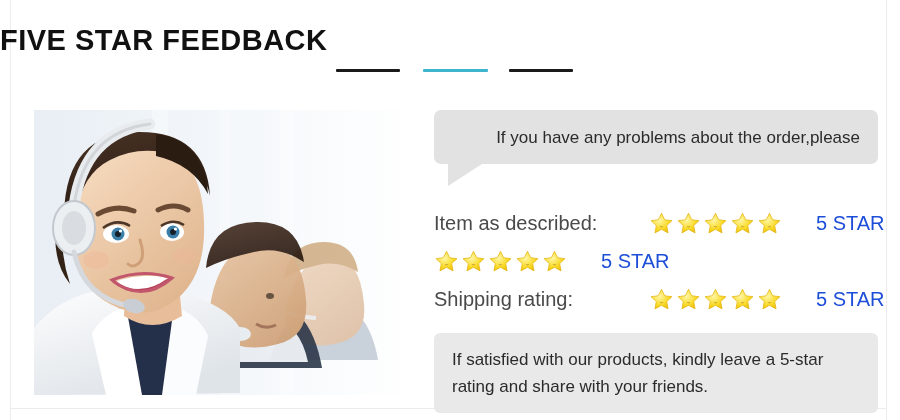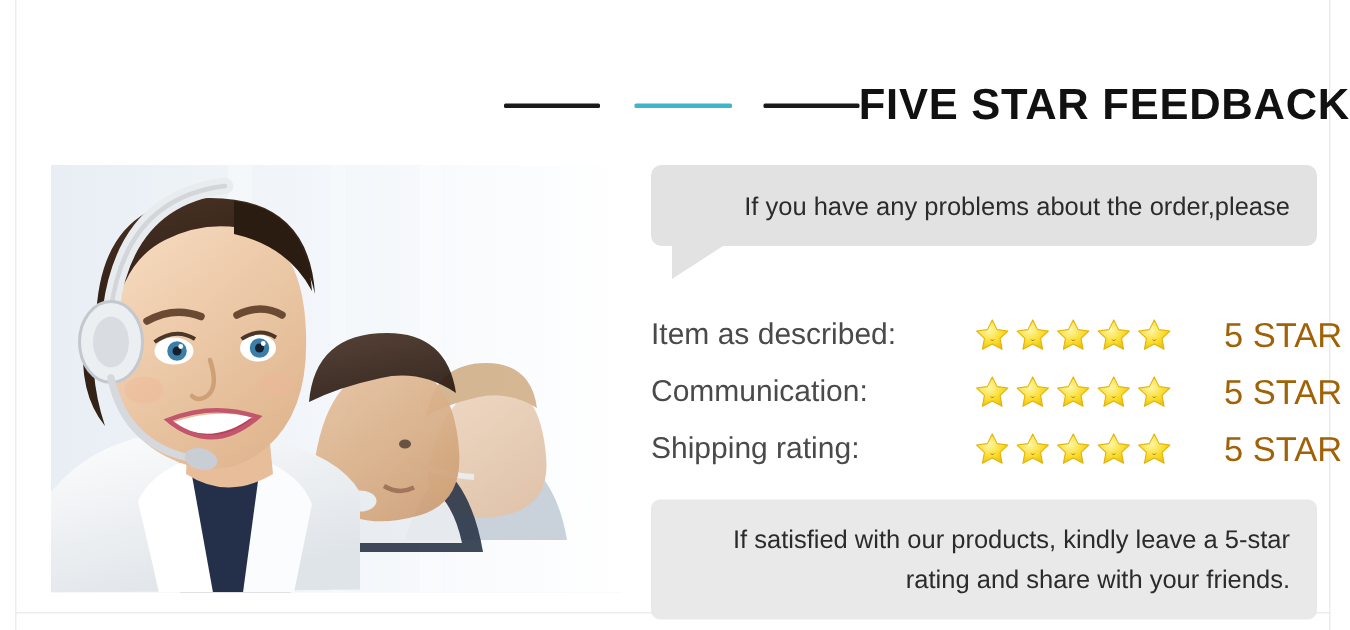--- a/index.html
+++ b/index.html
@@ -16,26 +16,25 @@
   }
   
   .frame-left  { position:absolute; left:10px;  top:0;   width:1px; height:420px; background:#ececec; }
   .frame-right { position:absolute; left:886px; top:0;   width:1px; height:420px; background:#ececec; }
   .frame-bottom{ position:absolute; left:10px;  top:408px; width:877px; height:1px; background:#ececec; }
 
   
   .header-title {
     position:absolute;
     left:0; right:0; top:24px;
-    text-align:right;
+    text-align:left;
     font-size:29px;
     font-weight:bold;
     letter-spacing:0.5px;
     color:#111111;
-    margin-top:30px;
   }
   .divider-row {
     position:absolute;
     top:69px;
     left:336px;
     width:225px;
     height:4px;
   }
   .divider {
     position:absolute;
@@ -108,40 +107,39 @@
   }
   .stars {
     flex:0 0 145px;
     width:145px;
     display:flex;
     align-items:center;
     gap:2px;
   }
   .star-ico { display:block; width:25px; height:25px; }
   .rating-value {
-    font-size:23px;
-    color:#a16207;
+    font-size:20px;
+    color:#1d4ed8;
     white-space:nowrap;
     padding-left:22px;
   }
 
   
   .note {
     position:absolute;
     left:0; top:223px;
     width:444px;
     background:#e9e9e9;
     border-radius:6px;
     padding:13px 18px 13px 18px;
   }
   .note-text {
     font-size:17px;
     line-height:27px;
     color:#2b2b2b;
-    text-align:right;
   }
 </style>
 </head>
 <body>
 
 <div class="page">
 
   <div class="frame-left"></div>
   <div class="frame-right"></div>
   <div class="frame-bottom"></div>
@@ -296,21 +294,20 @@
             </svg>
           <svg class="star-ico" viewBox="0 0 24 24">
               <path d="M12 2.2 L15.1 8.4 L22 9.3 L17 14 L18.3 21 L12 17.6 L5.7 21 L7 14 L2 9.3 L8.9 8.4 Z" fill="url(#sg)" stroke="#e3b20a" stroke-width="0.7" stroke-linejoin="round"></path>
               <path d="M10.3 14.6 q1.7 1.9 3.4 0 q-1.7 0.8 -3.4 0z" fill="#8a5a12"></path>
             </svg>
         </div>
         <div class="rating-value">5 STAR</div>
       </div>
 
       <div class="rating-row">
-        <div class="rating-label">Communication:</div>
         <div class="stars">
           <svg class="star-ico" viewBox="0 0 24 24">
               <path d="M12 2.2 L15.1 8.4 L22 9.3 L17 14 L18.3 21 L12 17.6 L5.7 21 L7 14 L2 9.3 L8.9 8.4 Z" fill="url(#sg)" stroke="#e3b20a" stroke-width="0.7" stroke-linejoin="round"></path>
               <path d="M10.3 14.6 q1.7 1.9 3.4 0 q-1.7 0.8 -3.4 0z" fill="#8a5a12"></path>
             </svg>
           <svg class="star-ico" viewBox="0 0 24 24">
               <path d="M12 2.2 L15.1 8.4 L22 9.3 L17 14 L18.3 21 L12 17.6 L5.7 21 L7 14 L2 9.3 L8.9 8.4 Z" fill="url(#sg)" stroke="#e3b20a" stroke-width="0.7" stroke-linejoin="round"></path>
               <path d="M10.3 14.6 q1.7 1.9 3.4 0 q-1.7 0.8 -3.4 0z" fill="#8a5a12"></path>
             </svg>
           <svg class="star-ico" viewBox="0 0 24 24">

